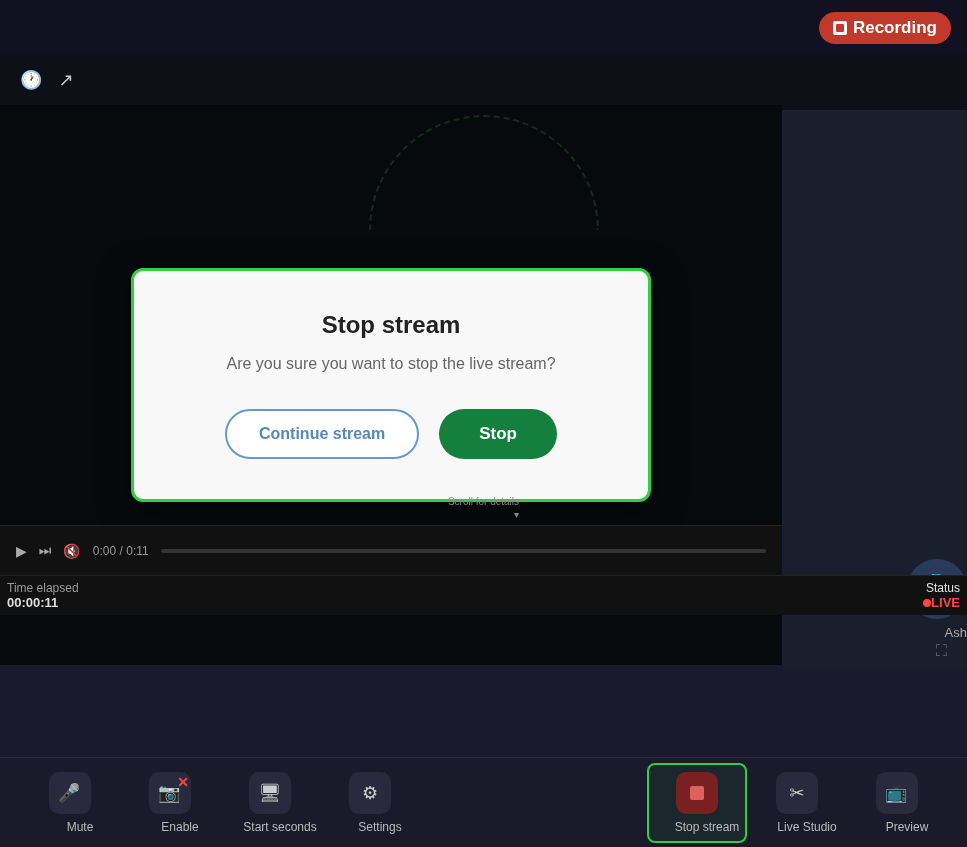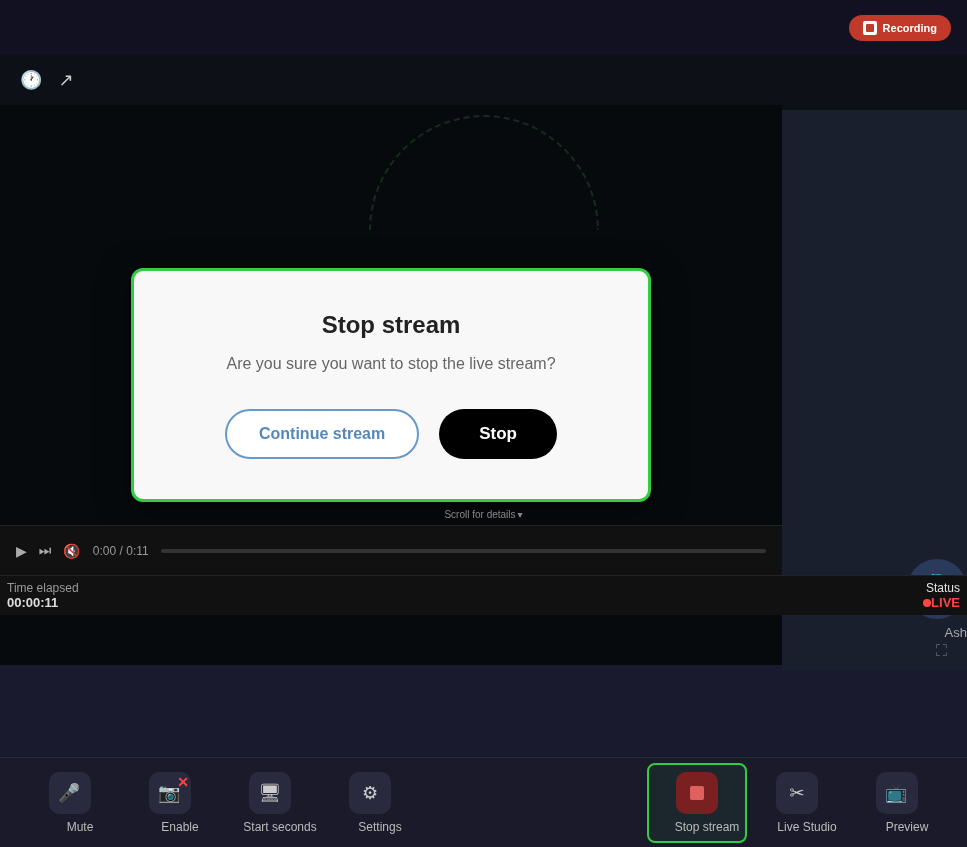--- a/index.html
+++ b/index.html
@@ -19,21 +19,21 @@
       background: #111122;
       display: flex;
       align-items: center;
       justify-content: flex-end;
       padding-right: 16px;
     }
 
     .recording-badge {
       background: #c0392b;
       color: #fff;
-      font-size: 11px;
+      font-size: 17px;
       font-weight: 600;
       padding: 6px 14px;
       border-radius: 20px;
       display: flex;
       align-items: center;
       gap: 6px;
     }
     .recording-badge .rec-icon {
       width: 14px;
       height: 14px;
@@ -181,21 +181,21 @@
       border: 2px solid #6699cc;
       color: #5588bb;
       font-size: 16px;
       font-weight: 600;
       padding: 14px 32px;
       border-radius: 30px;
       cursor: pointer;
     }
 
     .btn-stop {
-      background: #000000;
+      background: #15803d;
       border: none;
       color: #fff;
       font-size: 17px;
       font-weight: 700;
       padding: 14px 40px;
       border-radius: 30px;
       cursor: pointer;
     }
 
     
@@ -242,21 +242,21 @@
 
     
     .scroll-details {
       position: absolute;
       bottom: 145px;
       left: 50%;
       transform: translateX(-50%);
       color: #888;
       font-size: 12px;
       display: flex;
-      flex-direction: row;
+      flex-direction: column;
       align-items: flex-end;
       gap: 2px;
     }
     .scroll-details span { font-size: 10px; }
 
     
     .status-bar {
       height: 40px;
       background: #111;
       display: flex;

